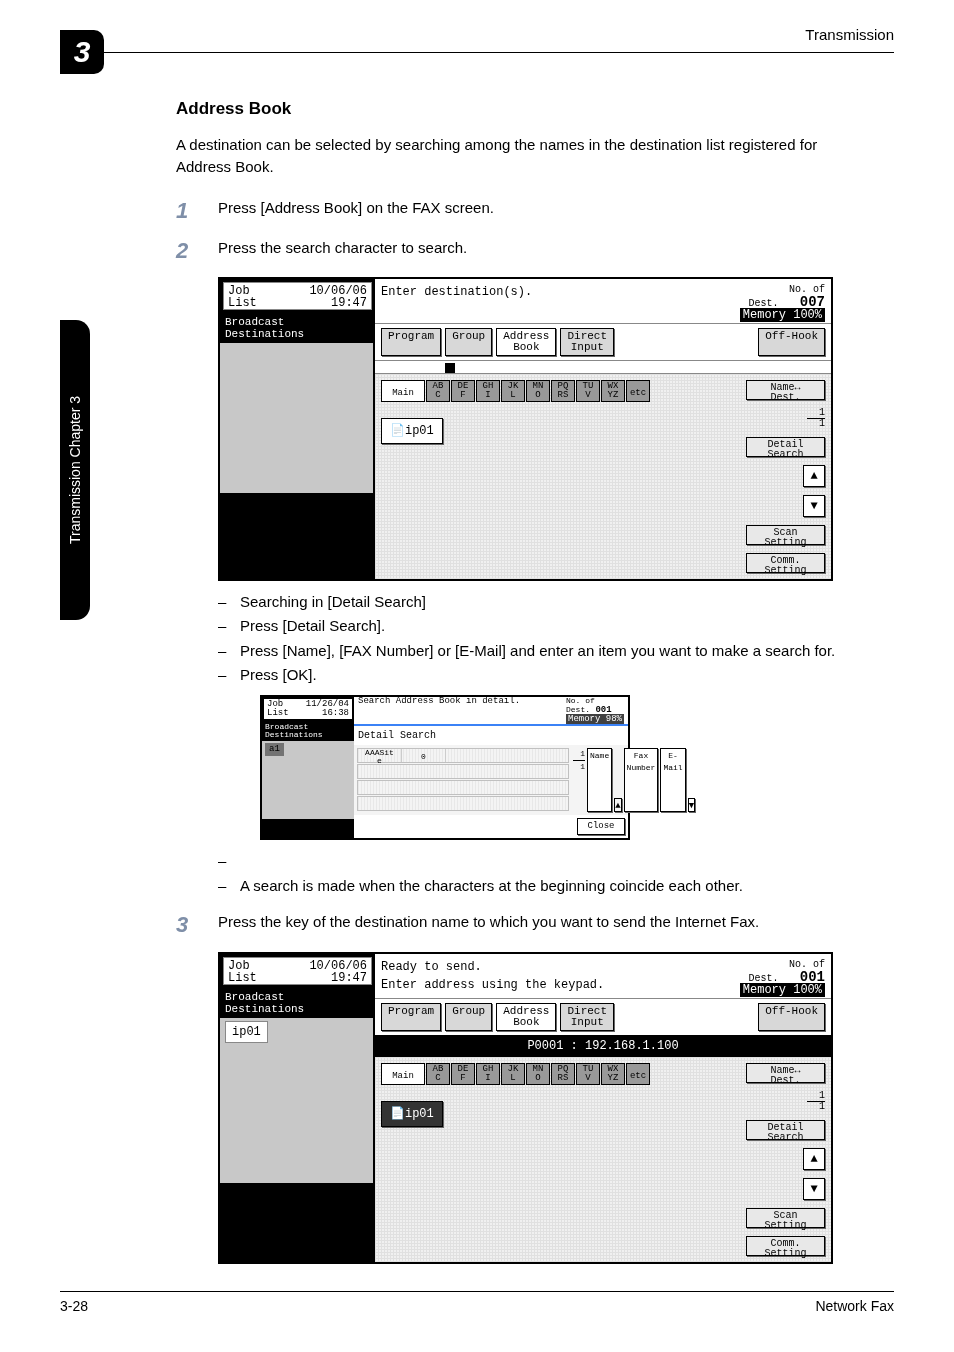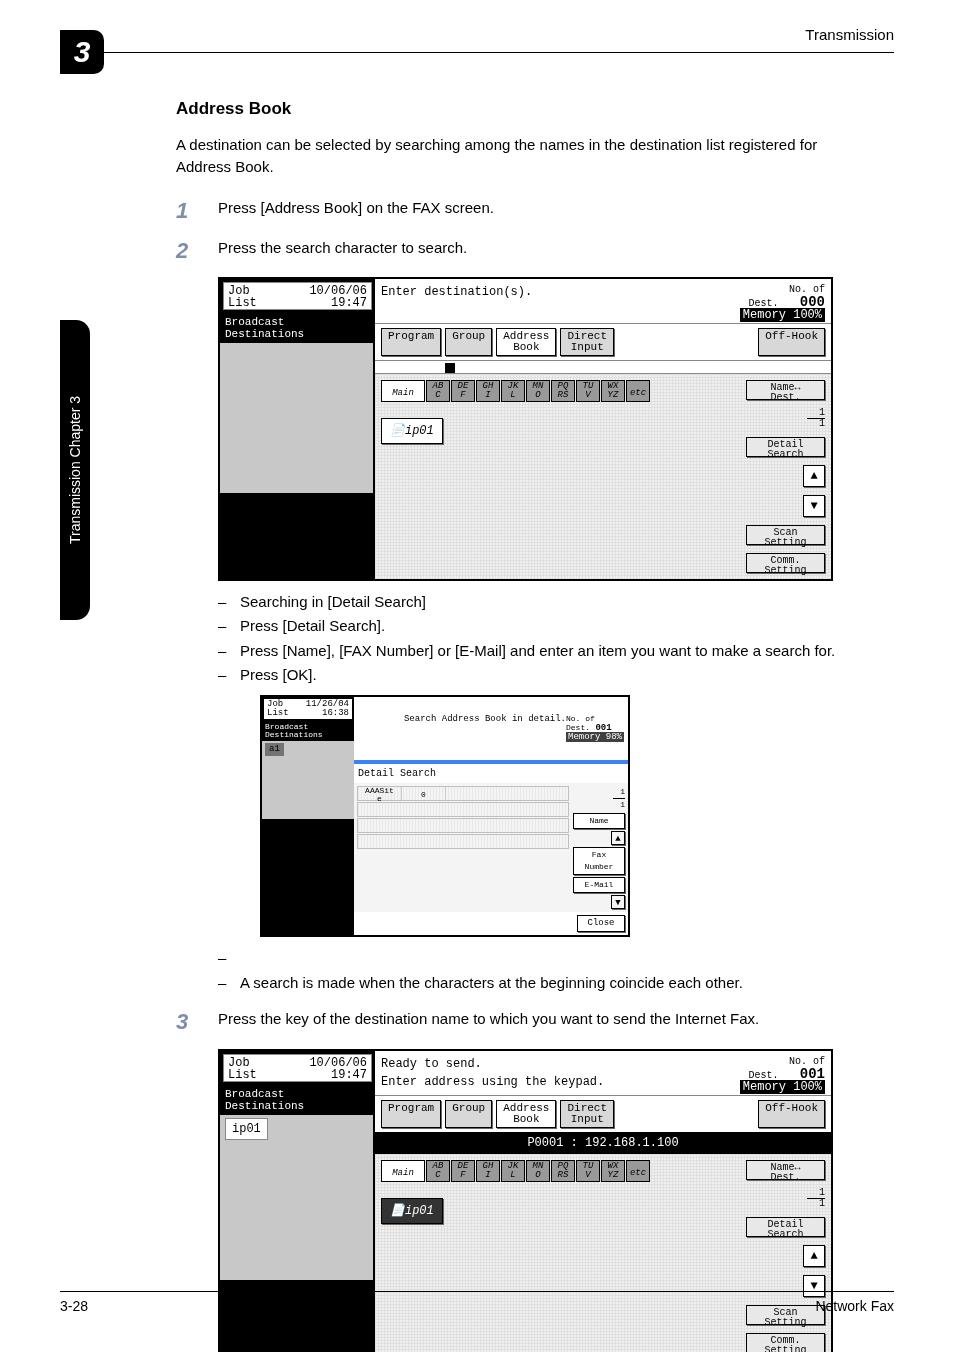--- a/index.html
+++ b/index.html
@@ -131,21 +131,21 @@
       box-shadow: 1px 1px 0 #666;
     }
     .fs-btn.sel { background: #fff; }
     .fs-main {
       display: flex; padding: 6px;
       background:
         repeating-linear-gradient(0deg, #e0e0e0 0 1px, transparent 1px 3px),
         repeating-linear-gradient(90deg, #e0e0e0 0 1px, transparent 1px 3px),
         #f0f0f0;
     }
-    .fs-main-left { flex: 1; font-style: italic; }
+    .fs-main-left { flex: 1; }
     .fs-tabs { display: flex; gap: 1px; margin-bottom: 16px; }
     .fs-tab {
       width: 24px; height: 22px; border: 1px solid #000;
       background: #999; font-size: 9px; text-align: center;
       line-height: 1.0; padding-top: 1px;
     }
     .fs-tab.main { width: 44px; background: #555; color: #fff; }
     .fs-tab.sel { background: #fff; color: #000; }
     .fs-entry {
       display: inline-block; border: 1px solid #000; background: #fff;
@@ -173,30 +173,30 @@
       border: 2px solid #000;
       font-family: "Courier New", monospace;
       font-size: 9px;
     }
     .ds-top { display: flex; }
     .ds-left { width: 92px; background: #000; color: #fff; }
     .ds-right { flex: 1; }
     .ds-job { background: #fff; color: #000; margin: 2px; padding: 1px 3px; display: flex; justify-content: space-between; line-height: 1.0; }
     .ds-a1 { background: #737373; color: #000; margin: 2px 3px; display: inline-block; padding: 0 4px; }
     .ds-bc { padding: 2px 3px; font-size: 8px; line-height: 1.0; }
-    .ds-hdr { display: flex; justify-content: flex-end; padding: 18px 4px; border-bottom: 4px solid #3b82f6; line-height: 1.0; }
+    .ds-hdr { display: flex; justify-content: space-between; padding: 0 4px; border-bottom: 2px solid #3b82f6; line-height: 1.0; }
     .ds-title { padding: 2px 4px; font-size: 10px; }
     .ds-body { display: flex; padding: 3px; background: #f4f4f4; }
     .ds-rows { flex: 1; }
     .ds-row { height: 15px; border: 1px solid #c0c0c0; margin-bottom: 1px; background:
         repeating-linear-gradient(90deg, #e8e8e8 0 1px, transparent 1px 3px);
       display: flex;
     }
     .ds-row .cell { width: 44px; border-right: 1px solid #ccc; text-align: center; line-height: 15px; font-size: 8px; }
-    .ds-side { width: 56px; display: flex; flex-direction: column; gap: 2px; padding-left: 4px; }
+    .ds-side { width: 56px; display: flex; flex-direction: row; gap: 2px; padding-left: 4px; }
     .ds-sbtn { border: 1px solid #000; background: #fff; font-size: 8px; text-align: center; padding: 1px 2px; box-shadow: 1px 1px 0 #666; }
     .ds-arrow { width: 14px; height: 14px; border: 1px solid #000; text-align: center; line-height: 14px; font-size: 9px; align-self: flex-end; box-shadow: 1px 1px 0 #666; }
     .ds-close { border: 1px solid #000; font-size: 9px; width: 48px; text-align: center; padding: 1px; margin: 3px 3px 3px auto; background: #fff; box-shadow: 1px 1px 0 #666; }
     
     .footer { position: absolute; bottom: 38px; left: 60px; right: 60px; }
     .footer-line { border-top: 1px solid #000; margin-bottom: 6px; }
     .footer-row { display: flex; justify-content: space-between; font-size: 14px; }
   </style>
 </head>
 <body>
@@ -237,21 +237,21 @@
         <div class="fs-bcast" style="white-space:pre;">Broadcast
 Destinations</div>
         <div class="fs-destlist"></div>
       </div>
       <div class="fs-col-right">
         <div class="fs-right-top">
           <span>Enter destination(s).</span>
           <span class="stat">
             <span style="white-space:pre;font-size:10px;">No. of
 Dest.</span>
-            <b style="font-size:14px;margin-left:14px;">000</b><br>
+            <b style="font-size:14px;margin-left:14px;">007</b><br>
             <span style="background:#000;color:#fff;padding:0 3px;">Memory 100%</span>
           </span>
         </div>
         <div class="fs-btnrow">
           <div class="fs-btn">Program</div>
           <div class="fs-btn">Group</div>
           <div class="fs-btn sel" style="white-space:pre;">Address
 Book</div>
           <div class="fs-btn" style="white-space:pre;">Direct
 Input</div>

